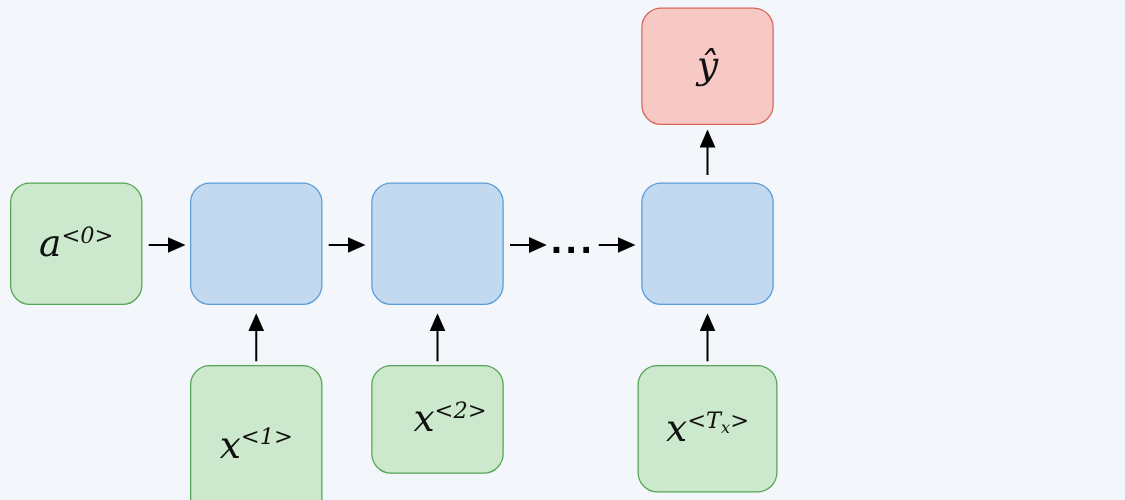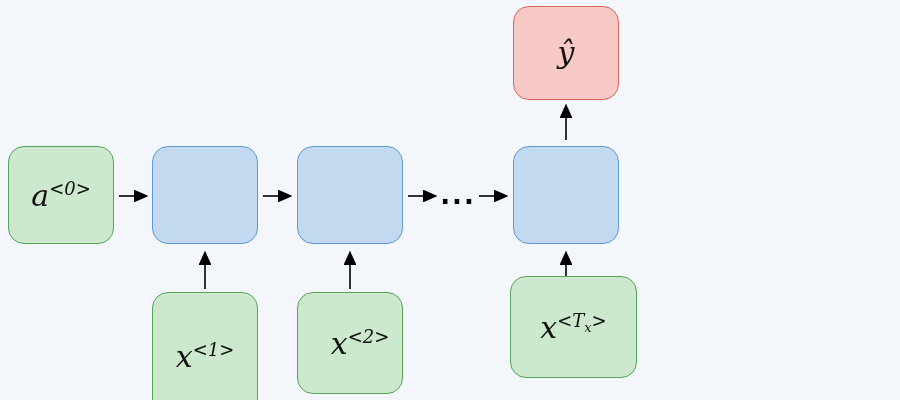--- a/index.html
+++ b/index.html
@@ -36,22 +36,22 @@
   .box.green { background: var(--green-fill, #cde9cd); border-color: var(--green-border, #55a455); }
   .box.blue  { background: var(--blue-fill,  #c3d9f0); border-color: var(--blue-border,  #5b9bd5); }
   .box.red   { background: var(--red-fill,   #f7c9c4); border-color: var(--red-border,   #d96459); }
 
   .pos-a0   { left: 8px;   top: 146px; width: 106px; height: 98px; }
   .pos-h1   { left: 152px; top: 146px; width: 106px; height: 98px; }
   .pos-h2   { left: 297px; top: 146px; width: 106px; height: 98px; }
   .pos-h3   { left: 513px; top: 146px; width: 106px; height: 98px; }
   .pos-yhat { left: 513px; top: 6px;   width: 106px; height: 94px; }
   .pos-x1   { left: 152px; top: 292px; width: 106px; height: 128px; }
-  .pos-x2   { left: 297px; top: 292px; width: 106px; height: 102px; padding-left: 20px; }
-  .pos-xTx  { left: 510px; top: 276px; width: 127px; height: 102px; }
+  .pos-x2   { left: 297px; top: 292px; width: 106px; height: 87px; padding-left: 20px; }
+  .pos-xTx  { left: 510px; top: 292px; width: 112px; height: 102px; }
 
   .label {
     font-style: italic;
     font-size: 30px;
     color: #111;
     line-height: 1;
     white-space: nowrap;
   }
   .label sup { font-size: 0.60em; font-style: italic; }
   .label sup sub { font-size: 0.72em; font-style: italic; }

